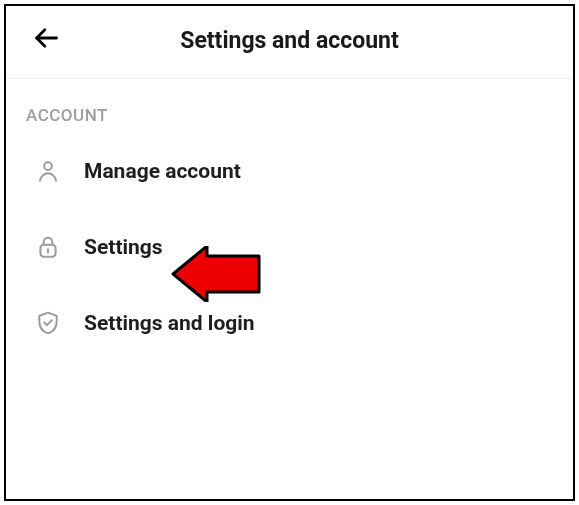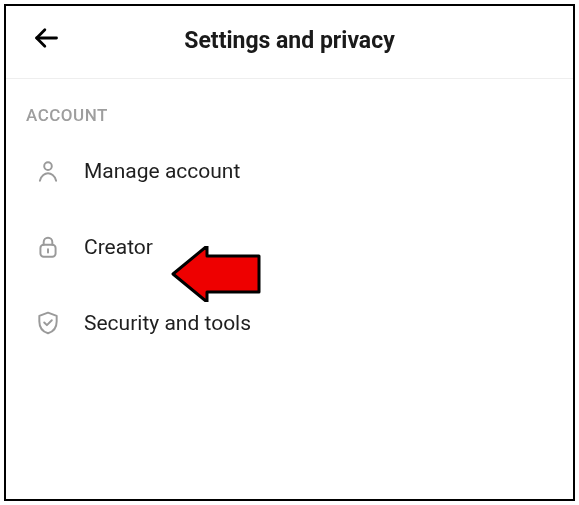--- a/index.html
+++ b/index.html
@@ -79,21 +79,21 @@
       justify-content: center;
       color: #8a8a8a;
     }
     .menu-icon svg {
       width: 26px;
       height: 26px;
     }
     .menu-label {
       font-size: 21px;
       color: #1f1f1f;
-      font-weight: 400;
+      font-weight: 700;
     }
     .badge-dot {
       width: 8px;
       height: 8px;
       border-radius: 50%;
       background: #fe2c55;
       position: absolute;
       top: 22px;
       left: 204px;
     }
@@ -123,21 +123,21 @@
 
   <div class="header">
     <div class="back-btn">
       <span>
         <svg viewBox="0 0 24 24" fill="none" stroke="#000" stroke-width="2.4" stroke-linecap="round" stroke-linejoin="round">
           <line x1="21" y1="12" x2="4" y2="12"></line>
           <polyline points="11 5 4 12 11 19"></polyline>
         </svg>
       </span>
     </div>
-    <div class="header-title">Settings and privacy</div>
+    <div class="header-title">Settings and account</div>
   </div>
 
   <div class="divider"></div>
 
   <div class="section-header">ACCOUNT</div>
 
   <div class="menu">
 
     <div class="menu-item">
       <span class="menu-icon">
@@ -150,31 +150,31 @@
     </div>
 
     <div class="menu-item">
       <span class="menu-icon">
         <svg viewBox="0 0 24 24" fill="none" stroke="#9a9a9a" stroke-width="1.8" stroke-linecap="round" stroke-linejoin="round">
           <rect x="5" y="10" width="14" height="11" rx="3"></rect>
           <path d="M8 10V7.5a4 4 0 0 1 8 0V10"></path>
           <line x1="12" y1="14" x2="12" y2="17"></line>
         </svg>
       </span>
-      <span class="menu-label">Creator</span>
+      <span class="menu-label">Settings</span>
     </div>
 
     <div class="menu-item">
       <span class="menu-icon">
         <svg viewBox="0 0 24 24" fill="none" stroke="#9a9a9a" stroke-width="1.8" stroke-linecap="round" stroke-linejoin="round">
           <path d="M12 2.5l8 3v5c0 5.5-3.5 9.5-8 11-4.5-1.5-8-5.5-8-11v-5l8-3z"></path>
           <polyline points="8.5 11.5 11 14 15.5 9.5"></polyline>
         </svg>
       </span>
-      <span class="menu-label">Security and tools</span>
+      <span class="menu-label">Settings and login</span>
     </div>
 
 
   </div>
 
   <svg class="annotation-arrow" viewBox="0 0 90 56">
     <path d="M88 10 L88 46 L36 46 L36 56 L2 28 L36 0 L36 10 Z" fill="#ee0000" stroke="#000" stroke-width="3" stroke-linejoin="round"></path>
   </svg>
 
 </div>

